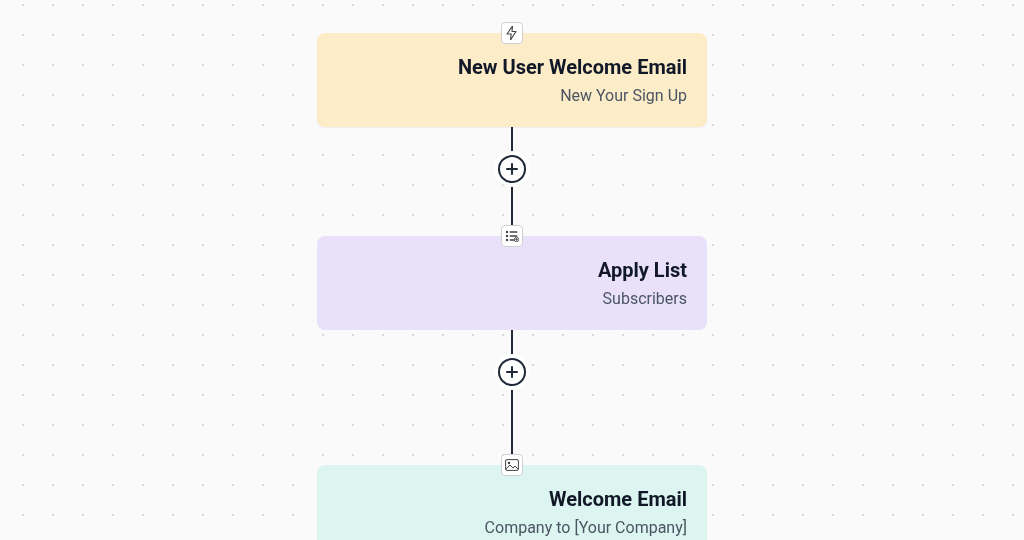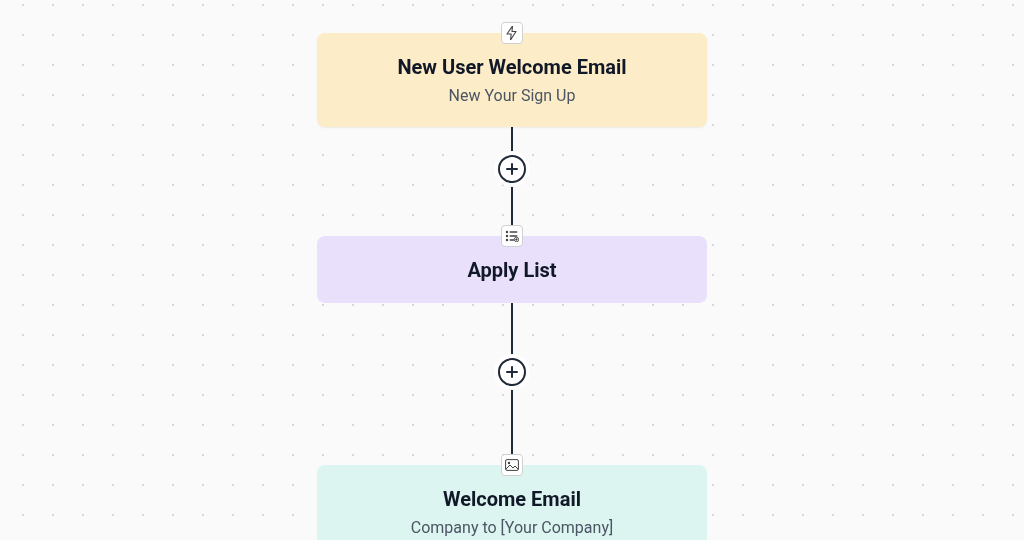--- a/index.html
+++ b/index.html
@@ -27,21 +27,21 @@
     transform: translateX(-50%);
     z-index: 0;
   }
   .node {
     position: absolute;
     left: 50%;
     transform: translateX(-50%);
     width: 390px;
     border-radius: 8px;
     padding: 22px 20px 20px 20px;
-    text-align: center;
+    text-align: right;
     z-index: 2;
   }
   .node-icon {
     position: absolute;
     top: -11px;
     left: 50%;
     transform: translateX(-50%);
     width: 22px;
     height: 22px;
     background: #ffffff;
@@ -132,20 +132,21 @@
           <rect x="4.5" y="1.2" width="8" height="1.6" rx="0.8" fill="#444"></rect>
         <circle cx="2" cy="6" r="1.2" fill="#444"></circle>
           <rect x="4.5" y="5.2" width="8" height="1.6" rx="0.8" fill="#444"></rect>
         <circle cx="2" cy="10" r="1.2" fill="#444"></circle>
           <rect x="4.5" y="9.2" width="5" height="1.6" rx="0.8" fill="#444"></rect>
         <circle cx="11.5" cy="9.5" r="2.2" fill="#fff" stroke="#444" stroke-width="0.9"></circle>
         <path d="M11.5 8.3 V10.7 M10.3 9.5 H12.7" stroke="#444" stroke-width="0.9"></path>
       </svg>
     </div>
     <div class="node-title">Apply List</div>
+    <div class="node-subtitle">Subscribers</div>
   </div>
 
   <div class="add-btn" style="top:372px;">
     <div class="plus-circle">
       <svg width="14" height="14" viewBox="0 0 14 14">
           <path d="M7 2 V12 M2 7 H12" stroke="#1f2937" stroke-width="2" stroke-linecap="round"></path>
         </svg>
     </div>
   </div>
 

